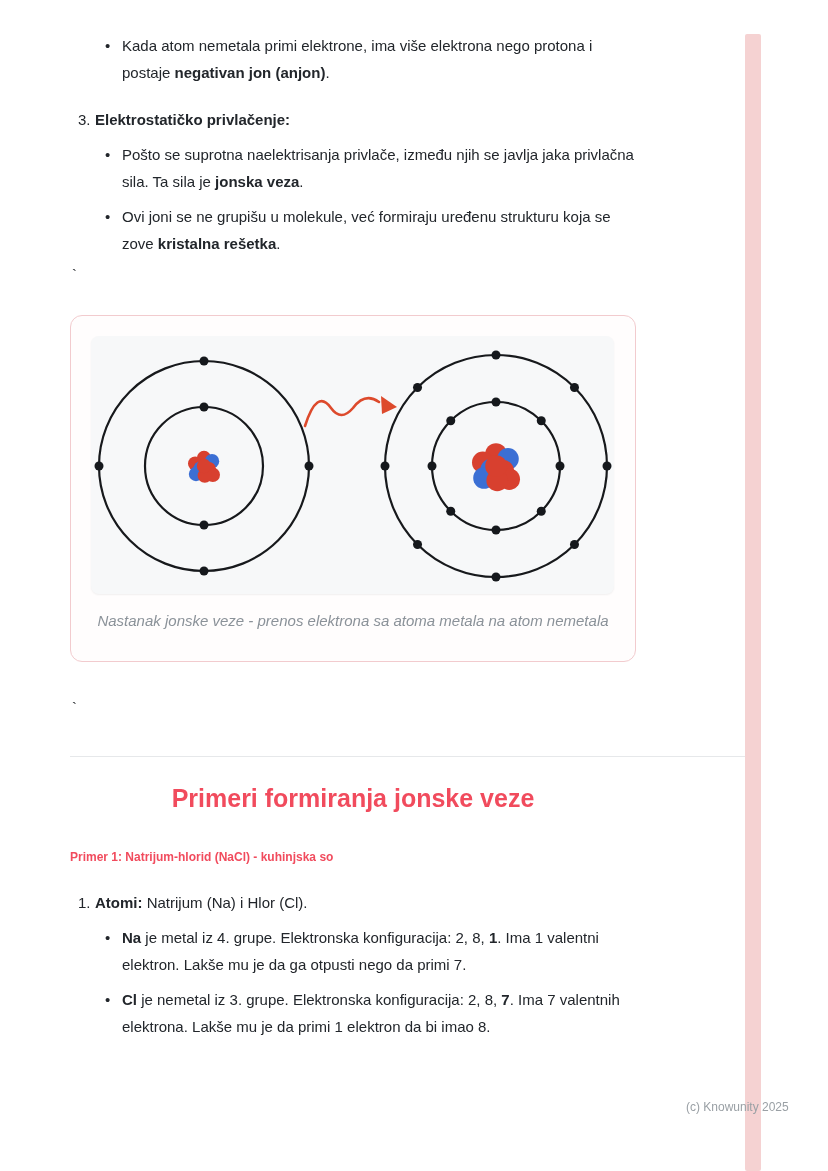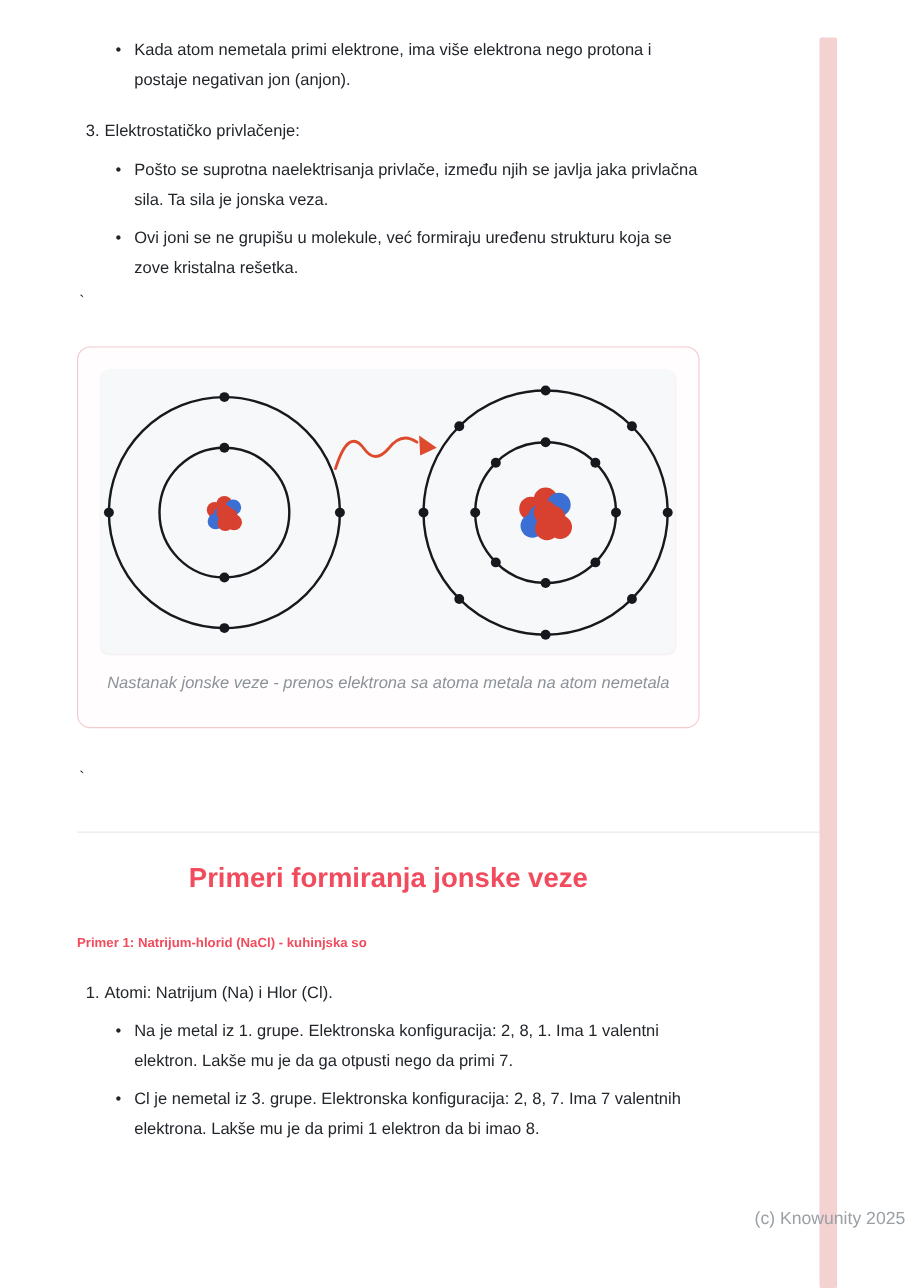--- a/index.html
+++ b/index.html
@@ -17,21 +17,21 @@
 
   
   ul.blt { list-style:none; margin:8px 0 0 35px; padding:0; }
   ul.blt li { display:flex; line-height:27px; margin:0 0 8px 0; }
   ul.blt li::before { content:"\2022"; width:17px; flex:none; font-size:15px; }
   ul.blt.first { margin-top:0; }
 
   
   .num-item { display:flex; line-height:27px; margin:20px 0 0 8px; }
   .num-item .num { width:17px; flex:none; }
-  .txt b { font-weight:400;margin-top:24px; }
+  .txt b { font-weight:700;margin-top:24px; }
 
   .tick { margin:8px 0 0 2px; height:20px; line-height:20px; }
   .tick.second { margin-top:36px; }
 
   
   figure.fig {
     margin:30px 0 0 0;
     border:1px solid var(--figure-border-pink, #f2cbce);
     border-radius:12px;
     background:#fffdfd;
@@ -81,21 +81,21 @@
     position:absolute;
     left:745px; top:34px;
     width:16px; height:1137px;
     background: var(--stripe-pink, #f5d2d2);
     border-radius:2px;
     z-index:1;
   }
   .watermark {
     position:absolute;
     left:686px; top:1100px;
-    font-size:16px;
+    font-size:12px;
     color:#9aa0a5;
     z-index:2;
   }
 </style>
 </head>
 <body>
 
 <div class="page">
 
   <div class="content">
@@ -184,21 +184,21 @@
 
     <h2 class="subsection">Primer 1: Natrijum-hlorid (NaCl) - kuhinjska so</h2>
 
     <div class="num-item">
       <span class="num">1.</span>
       <span class="txt"><b>Atomi:</b><span> Natrijum (Na) i Hlor (Cl).</span></span>
     </div>
 
     <ul class="blt">
       <li>
-        <span class="txt"><b>Na</b><span> je metal iz 1. grupe. Elektronska konfiguracija: 2, 8, </span><b>1</b><span>. Ima 1 valentni elektron. Lakše mu je da ga otpusti nego da primi 7.</span></span>
+        <span class="txt"><b>Na</b><span> je metal iz 4. grupe. Elektronska konfiguracija: 2, 8, </span><b>1</b><span>. Ima 1 valentni elektron. Lakše mu je da ga otpusti nego da primi 7.</span></span>
       </li>
       <li>
         <span class="txt"><b>Cl</b><span> je nemetal iz 3. grupe. Elektronska konfiguracija: 2, 8, </span><b>7</b><span>. Ima 7 valentnih elektrona. Lakše mu je da primi 1 elektron da bi imao 8.</span></span>
       </li>
     </ul>
 
   </div>
 
   <div class="stripe"></div>
   <div class="watermark">(c) Knowunity 2025</div>

